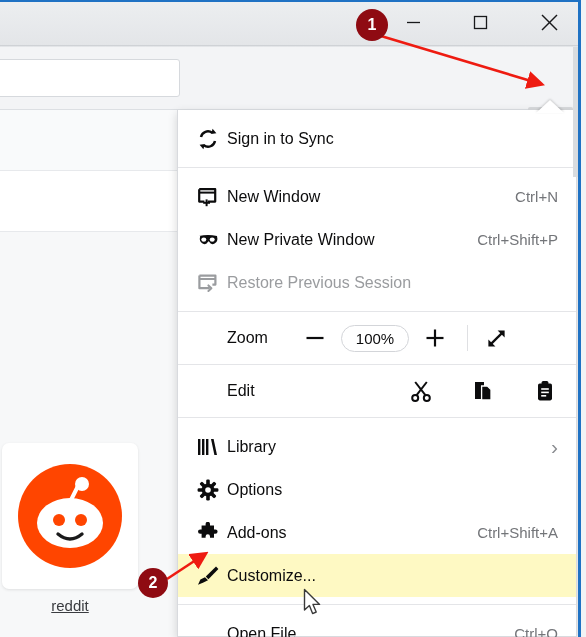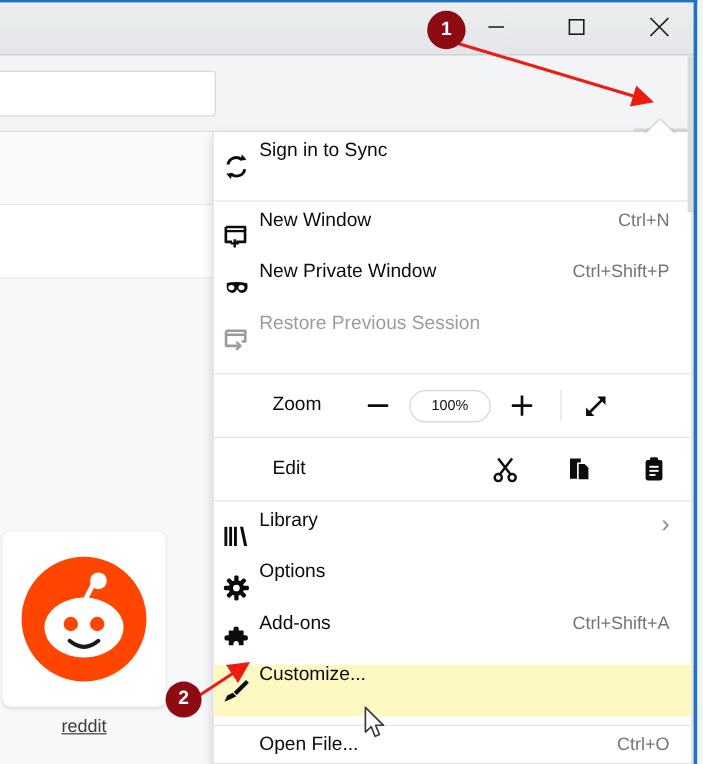--- a/index.html
+++ b/index.html
@@ -84,38 +84,38 @@
 
   
   #menu{
     position:absolute;left:177px;top:110px;width:400px;height:527px;
     background:#fff;border:1px solid #d8dade;border-top:none;
     box-shadow:0 3px 9px rgba(0,0,0,.16);
     box-sizing:border-box;z-index:30;
     font-size:16px;color:#0c0c0d;
   }
   .mi{
-    position:relative;display:flex;height:43px;
-    box-sizing:border-box;
+    position:relative;display:flex;align-items:center;height:43px;
+    padding-left:11px;box-sizing:border-box;
   }
   .mi .ic{width:38px;display:flex;align-items:center;justify-content:center;flex:0 0 38px;}
   .mi .lb{flex:1 1 auto;white-space:nowrap;}
   .mi .sc{color:#737579;font-size:15px;padding-right:18px;white-space:nowrap;}
   .mi.hl{background:#fef9c3;}
   .mi.dim .lb{color:#9a9c9f;}
   .sep{height:1px;background:#e4e5e8;margin:0;}
   .pad6{height:7px;}
 
   
   #zoom-row{display:flex;align-items:center;height:52px;padding-left:11px;box-sizing:border-box;}
   #zoom-label{width:100px;padding-left:38px;box-sizing:border-box;}
   .zbtn{width:52px;display:flex;align-items:center;justify-content:center;}
   #zoom-val{
     min-width:68px;height:27px;border:1px solid #d3d5d9;border-radius:14px;
-    display:flex;align-items:center;justify-content:center;font-size:12px;color:#0c0c0d;
+    display:flex;align-items:center;justify-content:center;font-size:15px;color:#0c0c0d;
     padding:0 12px;box-sizing:border-box;
   }
   #zoom-div{width:1px;height:26px;background:#dfe0e3;margin-left:6px;margin-right:2px;}
 
   
   #edit-row{display:flex;align-items:center;height:52px;padding-left:11px;box-sizing:border-box;}
   #edit-label{width:100px;padding-left:38px;box-sizing:border-box;}
   .ebtn{width:62px;display:flex;align-items:center;justify-content:center;}
 
   

